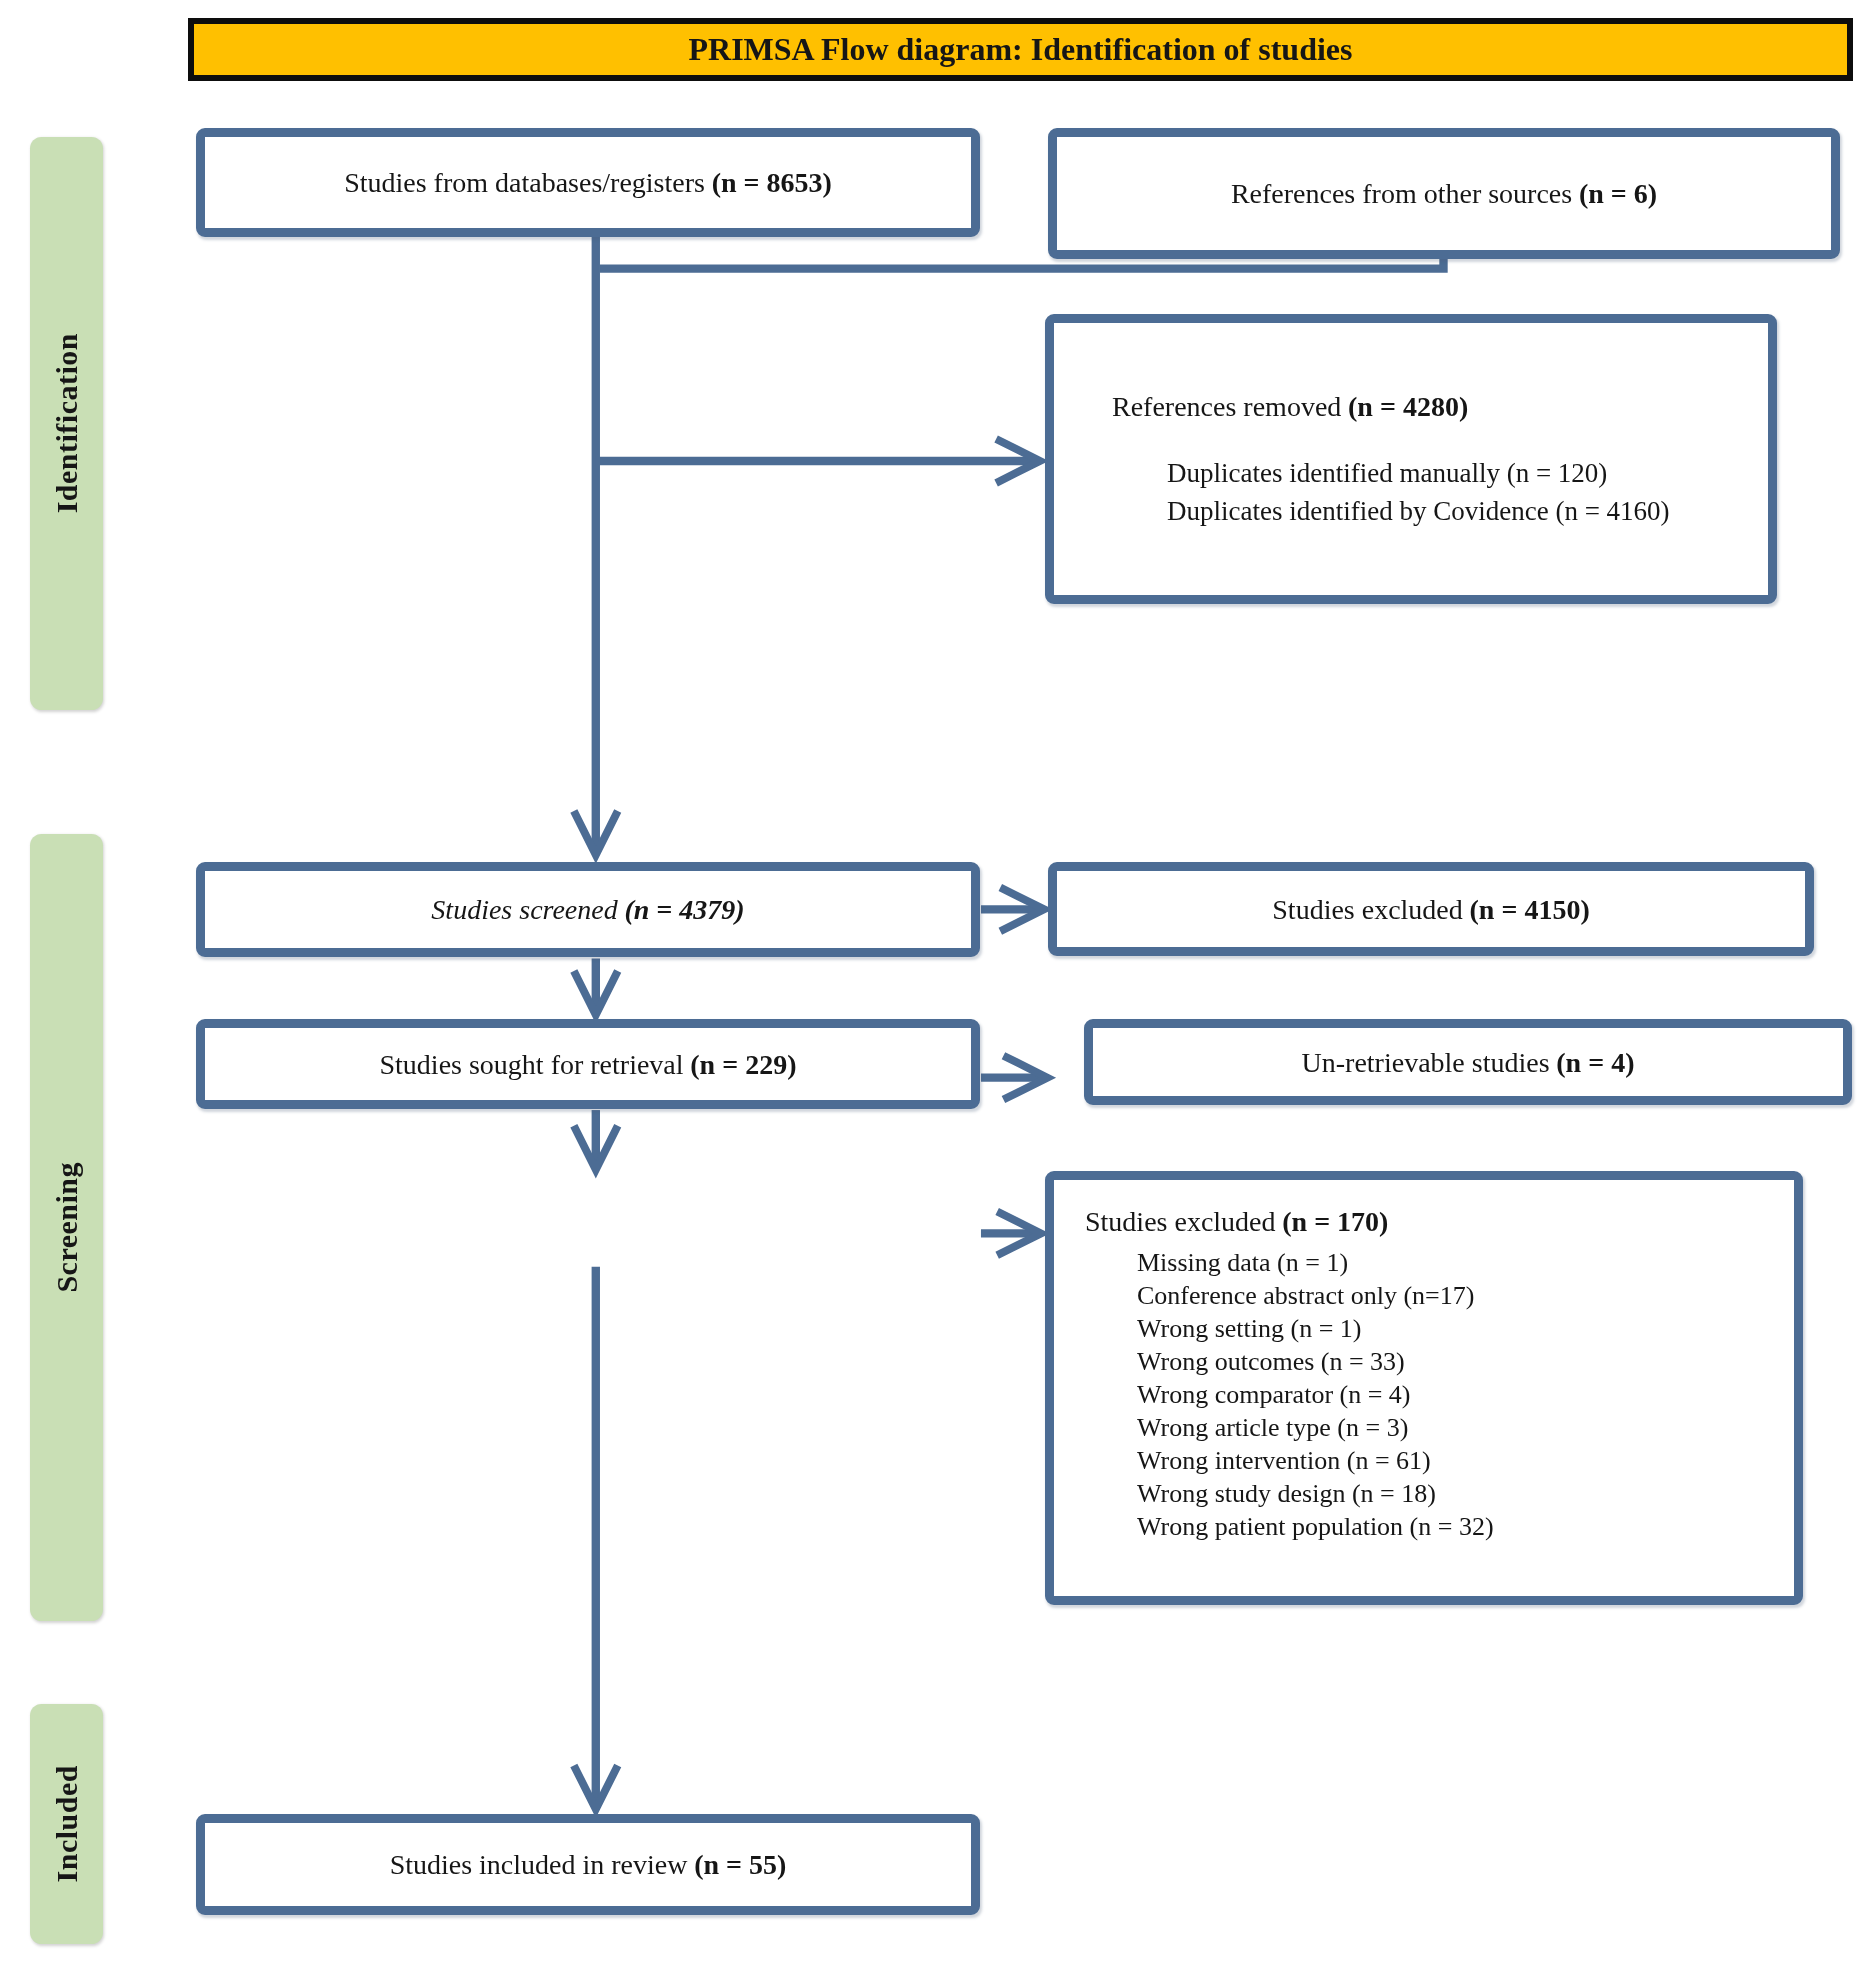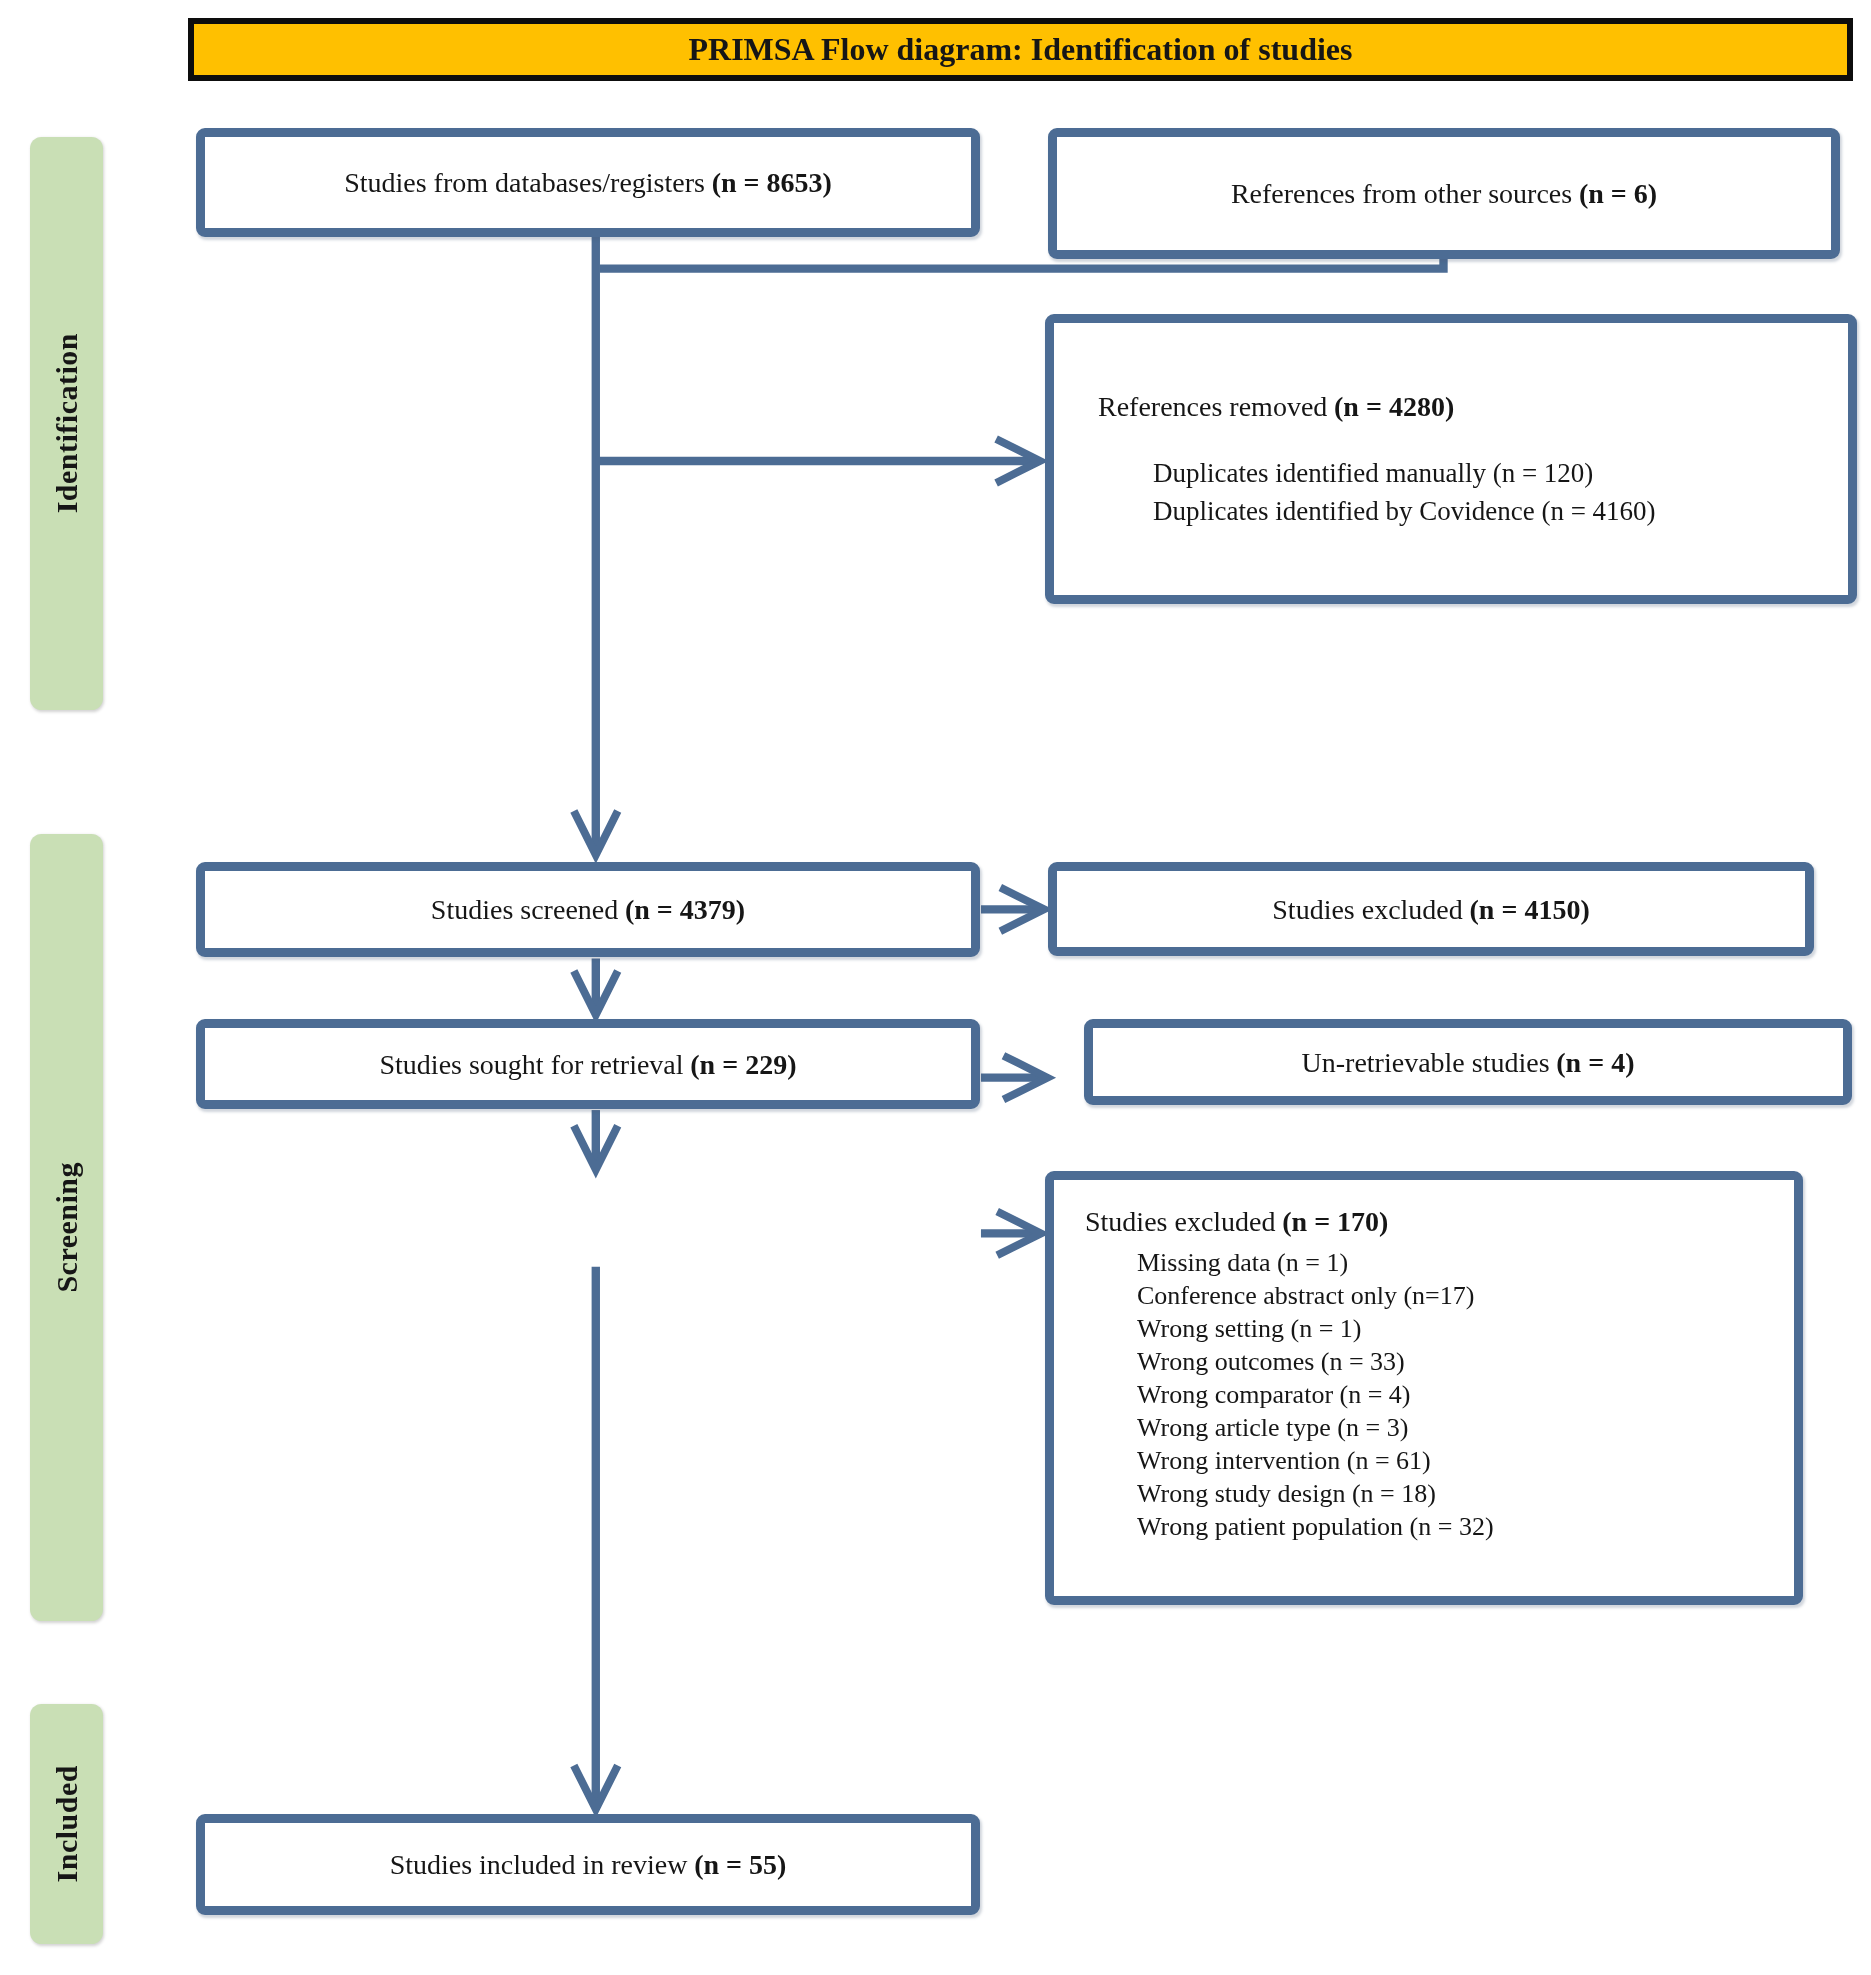--- a/index.html
+++ b/index.html
@@ -50,25 +50,25 @@
     box-sizing:border-box;
     display:flex; align-items:center; justify-content:center;
     font-size:28px; line-height:1.25;
     text-align:center;
     box-shadow:1.6px 2.1px 2.6px rgba(70,90,120,0.25);
   }
   .num { font-weight:bold; padding-left:0.24em; }
 
   #box-databases      { left:196px;  top:128px;  width:784px; height:109px; }
   #box-other-sources  { left:1048px; top:128px;  width:792px; height:131px; }
-  #box-removed        { left:1045px; top:314px;  width:812px; height:290px;
+  #box-removed        { left:1045px; top:314px;  width:732px; height:290px;
                         flex-direction:column; align-items:flex-start; justify-content:center;
-                        text-align:left; padding:0 26px 0 44px; }
+                        text-align:left; padding:0 26px 0 58px; }
   #box-removed .sub   { margin-top:30px; padding-left:55px; font-size:27px; line-height:38px; }
-  #box-screened       { left:196px;  top:862px; width:784px; height:95px; }
+  #box-screened       { left:196px;  top:862px; width:784px; height:95px;font-style:italic; }
   #box-excluded-scr   { left:1048px; top:862px; width:766px; height:94px; }
   #box-sought         { left:196px;  top:1019px; width:784px; height:90px; }
   #box-unretrievable  { left:1084px; top:1019px; width:768px; height:86px; }
   #box-assessed       { left:196px;  top:1173px; width:784px; height:93px; }
   #box-excluded-elig  { left:1045px; top:1171px; width:758px; height:434px;
                         flex-direction:column; align-items:flex-start; justify-content:flex-start;
                         text-align:left; padding:24px 15.7px 0 31px; }
   #box-excluded-elig .sub { margin-top:7.3px; padding-left:52px; font-size:26px; line-height:33px; }
   #box-included       { left:196px;  top:1814px; width:784px; height:101px; }
 

